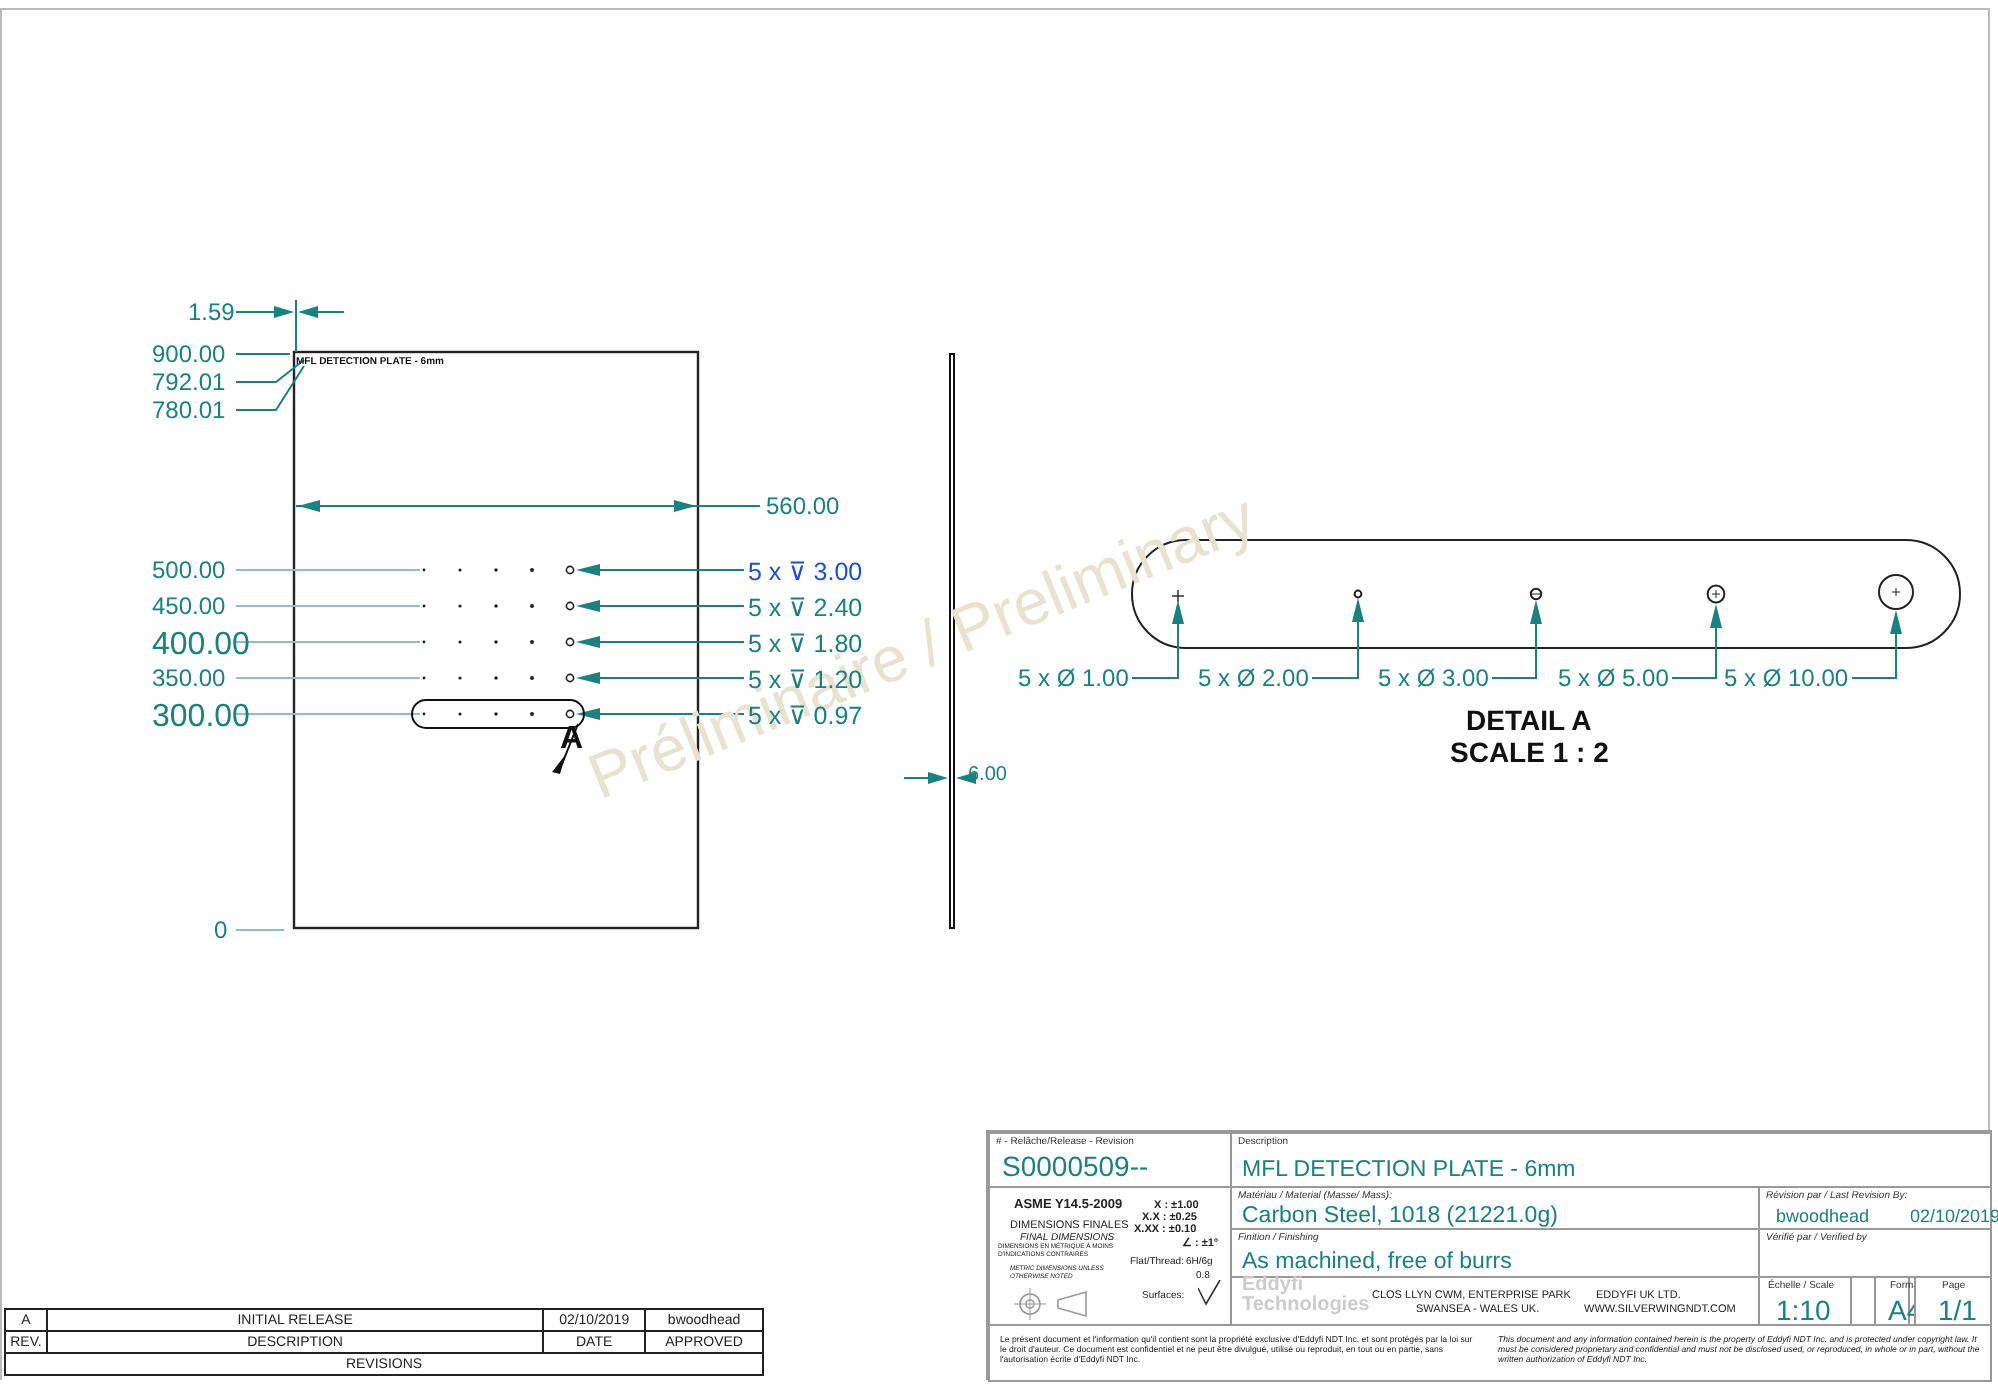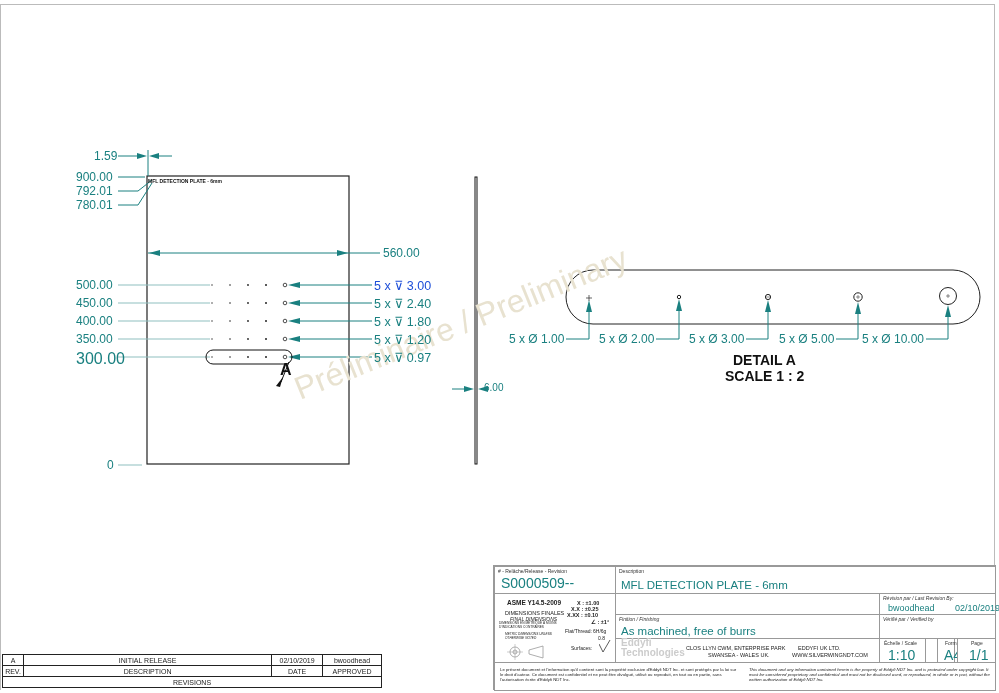--- a/index.html
+++ b/index.html
@@ -150,21 +150,21 @@
   </svg>
 
   <div class="tb" style="left:148px;top:178px;font-size:5px;font-weight:bold;color:#111">MFL DETECTION PLATE - 6mm</div>
 
   <div class="tb" style="left:94px;top:149px;font-size:12px;color:#1a8080">1.59</div>
   <div class="tb" style="left:76px;top:170px;font-size:12px;color:#1a8080">900.00</div>
   <div class="tb" style="left:76px;top:184px;font-size:12px;color:#1a8080">792.01</div>
   <div class="tb" style="left:76px;top:198px;font-size:12px;color:#1a8080">780.01</div>
   <div class="tb" style="left:76px;top:278px;font-size:12px;color:#1a8080">500.00</div>
   <div class="tb" style="left:76px;top:296px;font-size:12px;color:#1a8080">450.00</div>
-  <div class="tb" style="left:76px;top:314px;font-size:12px;color:#1a8080">400.00</div>
+  <div class="tb" style="left:76px;top:314px;font-size:16px;color:#1a8080">400.00</div>
   <div class="tb" style="left:76px;top:332px;font-size:12px;color:#1a8080">350.00</div>
   <div class="tb" style="left:76px;top:350px;font-size:16px;color:#1a8080">300.00</div>
   <div class="tb" style="left:107px;top:458px;font-size:12px;color:#1a8080">0</div>
 
   <div class="tb" style="left:383px;top:246px;font-size:12px;color:#1a8080">560.00</div>
 
   <div class="tb" style="left:374px;top:278px;font-size:12.5px;color:#1d4ed8">5 x ⊽ 3.00</div>
   <div class="tb" style="left:374px;top:296px;font-size:12.5px;color:#1a8080">5 x ⊽ 2.40</div>
   <div class="tb" style="left:374px;top:314px;font-size:12.5px;color:#1a8080">5 x ⊽ 1.80</div>
   <div class="tb" style="left:374px;top:332px;font-size:12.5px;color:#1a8080">5 x ⊽ 1.20</div>
@@ -233,20 +233,24 @@
         <circle cx="8" cy="8" r="2" fill="none" stroke="#999" stroke-width="0.8"></circle>
         <line x1="0" y1="8" x2="16" y2="8" stroke="#999" stroke-width="0.5"></line>
         <line x1="8" y1="0" x2="8" y2="16" stroke="#999" stroke-width="0.5"></line>
         <path d="M22,6 L36,2 L36,14 L22,10 z" fill="none" stroke="#999" stroke-width="0.8"></path>
       </svg>
       <svg width="12" height="14" style="position:absolute;left:104px;top:46px">
         <path d="M0,4 L4,12 L11,0" fill="none" stroke="#333" stroke-width="0.8"></path>
       </svg>
     </div>
 
+    <div class="tb-cell" style="left:121px;top:27px;width:265px;height:22px">
+      <span class="lbl" style="left:3px;top:1px;font-style:italic">Matériau / Material (Masse/ Mass):</span>
+      <span class="val" style="left:5px;top:8px;font-size:11.5px">Carbon Steel, 1018 (21221.0g)</span>
+    </div>
     <div class="tb-cell" style="left:385px;top:27px;width:117px;height:22px">
       <span class="lbl" style="left:3px;top:1px;font-style:italic">Révision par / Last Revision By:</span>
       <span class="val" style="left:8px;top:9px;font-size:9px">bwoodhead</span>
       <span class="val" style="left:75px;top:9px;font-size:9px">02/10/2019</span>
     </div>
 
     <div class="tb-cell" style="left:121px;top:48px;width:265px;height:25px">
       <span class="lbl" style="left:3px;top:1px;font-style:italic">Finition / Finishing</span>
       <span class="val" style="left:5px;top:10px;font-size:11.5px">As machined, free of burrs</span>
     </div>

